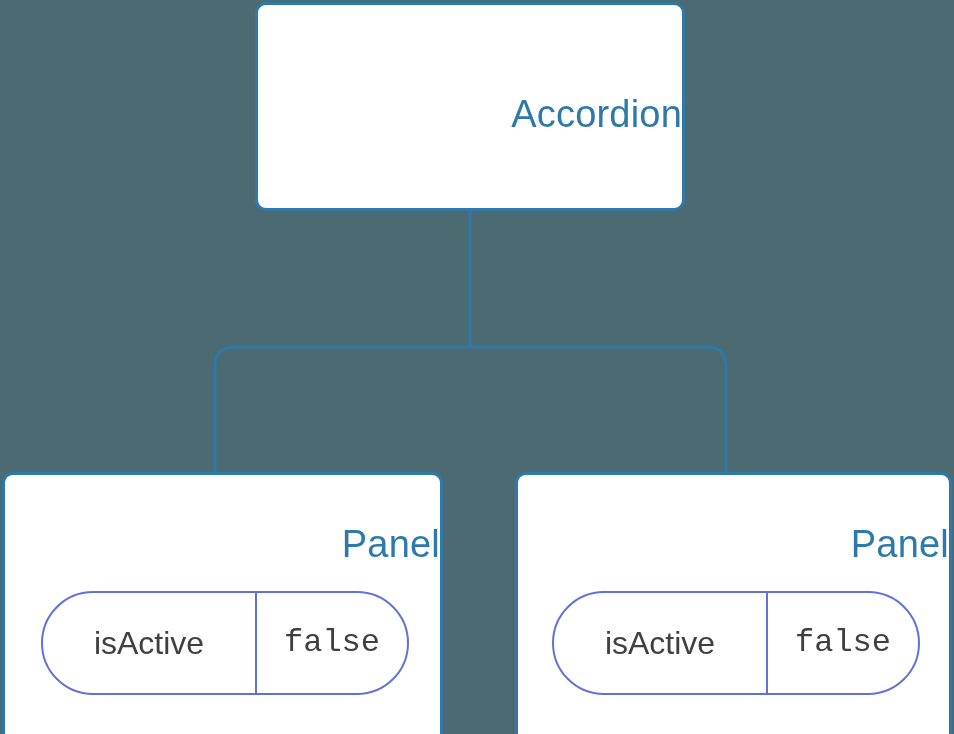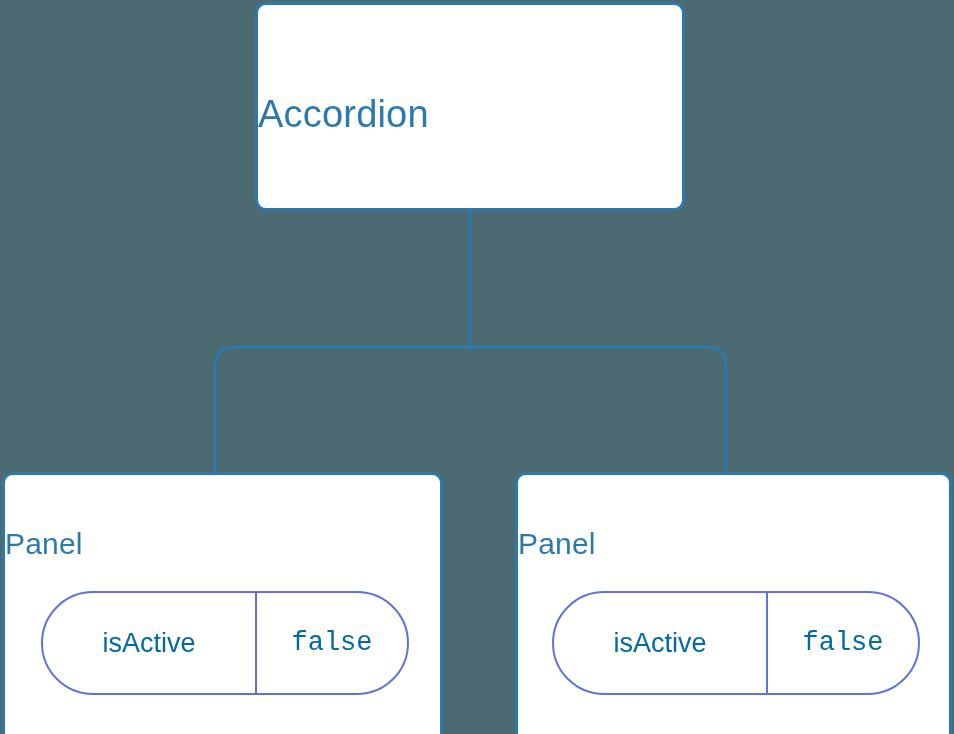--- a/index.html
+++ b/index.html
@@ -28,21 +28,21 @@
     position: absolute;
     background: #ffffff;
     border: 3px solid #2d7aaa;
     border-radius: 11px;
     box-sizing: border-box;
   }
   .node-label {
     position: absolute;
     left: 0;
     right: 0;
-    text-align: left;
+    text-align: right;
     color: #2d7aaa;
     letter-spacing: 0.2px;
     white-space: nowrap;
   }
   
   #node-accordion {
     left: 255px;
     top: 2px;
     width: 430px;
     height: 209px;
@@ -63,43 +63,43 @@
   #node-panel-0 {
     left: 2px;
     width: 441px;
   }
   #node-panel-1 {
     left: 515px;
     width: 437px;
   }
   .panel-node .node-label {
     top: 51px;
-    font-size: 30px;
+    font-size: 38px;
     line-height: 36px;
   }
   
   .pill {
     position: absolute;
     top: 116px;
     height: 104px;
     border: 2px solid #6272d9;
     border-radius: 52px;
     box-sizing: border-box;
     display: flex;
     align-items: stretch;
     background: transparent;
   }
   #node-panel-0 .pill { left: 36px; width: 368px; }
   #node-panel-1 .pill { left: 34px; width: 368px; }
   .pill-cell {
     display: flex;
     align-items: center;
     justify-content: center;
-    color: #0369a1;
-    font-size: 27px;
+    color: #404040;
+    font-size: 32px;
     line-height: 36px;
     white-space: nowrap;
     box-sizing: border-box;
   }
   .pill-key {
     flex: 0 0 214px;
     border-right: 2px solid #6272d9;
   }
   .pill-val {
     flex: 1 1 auto;

